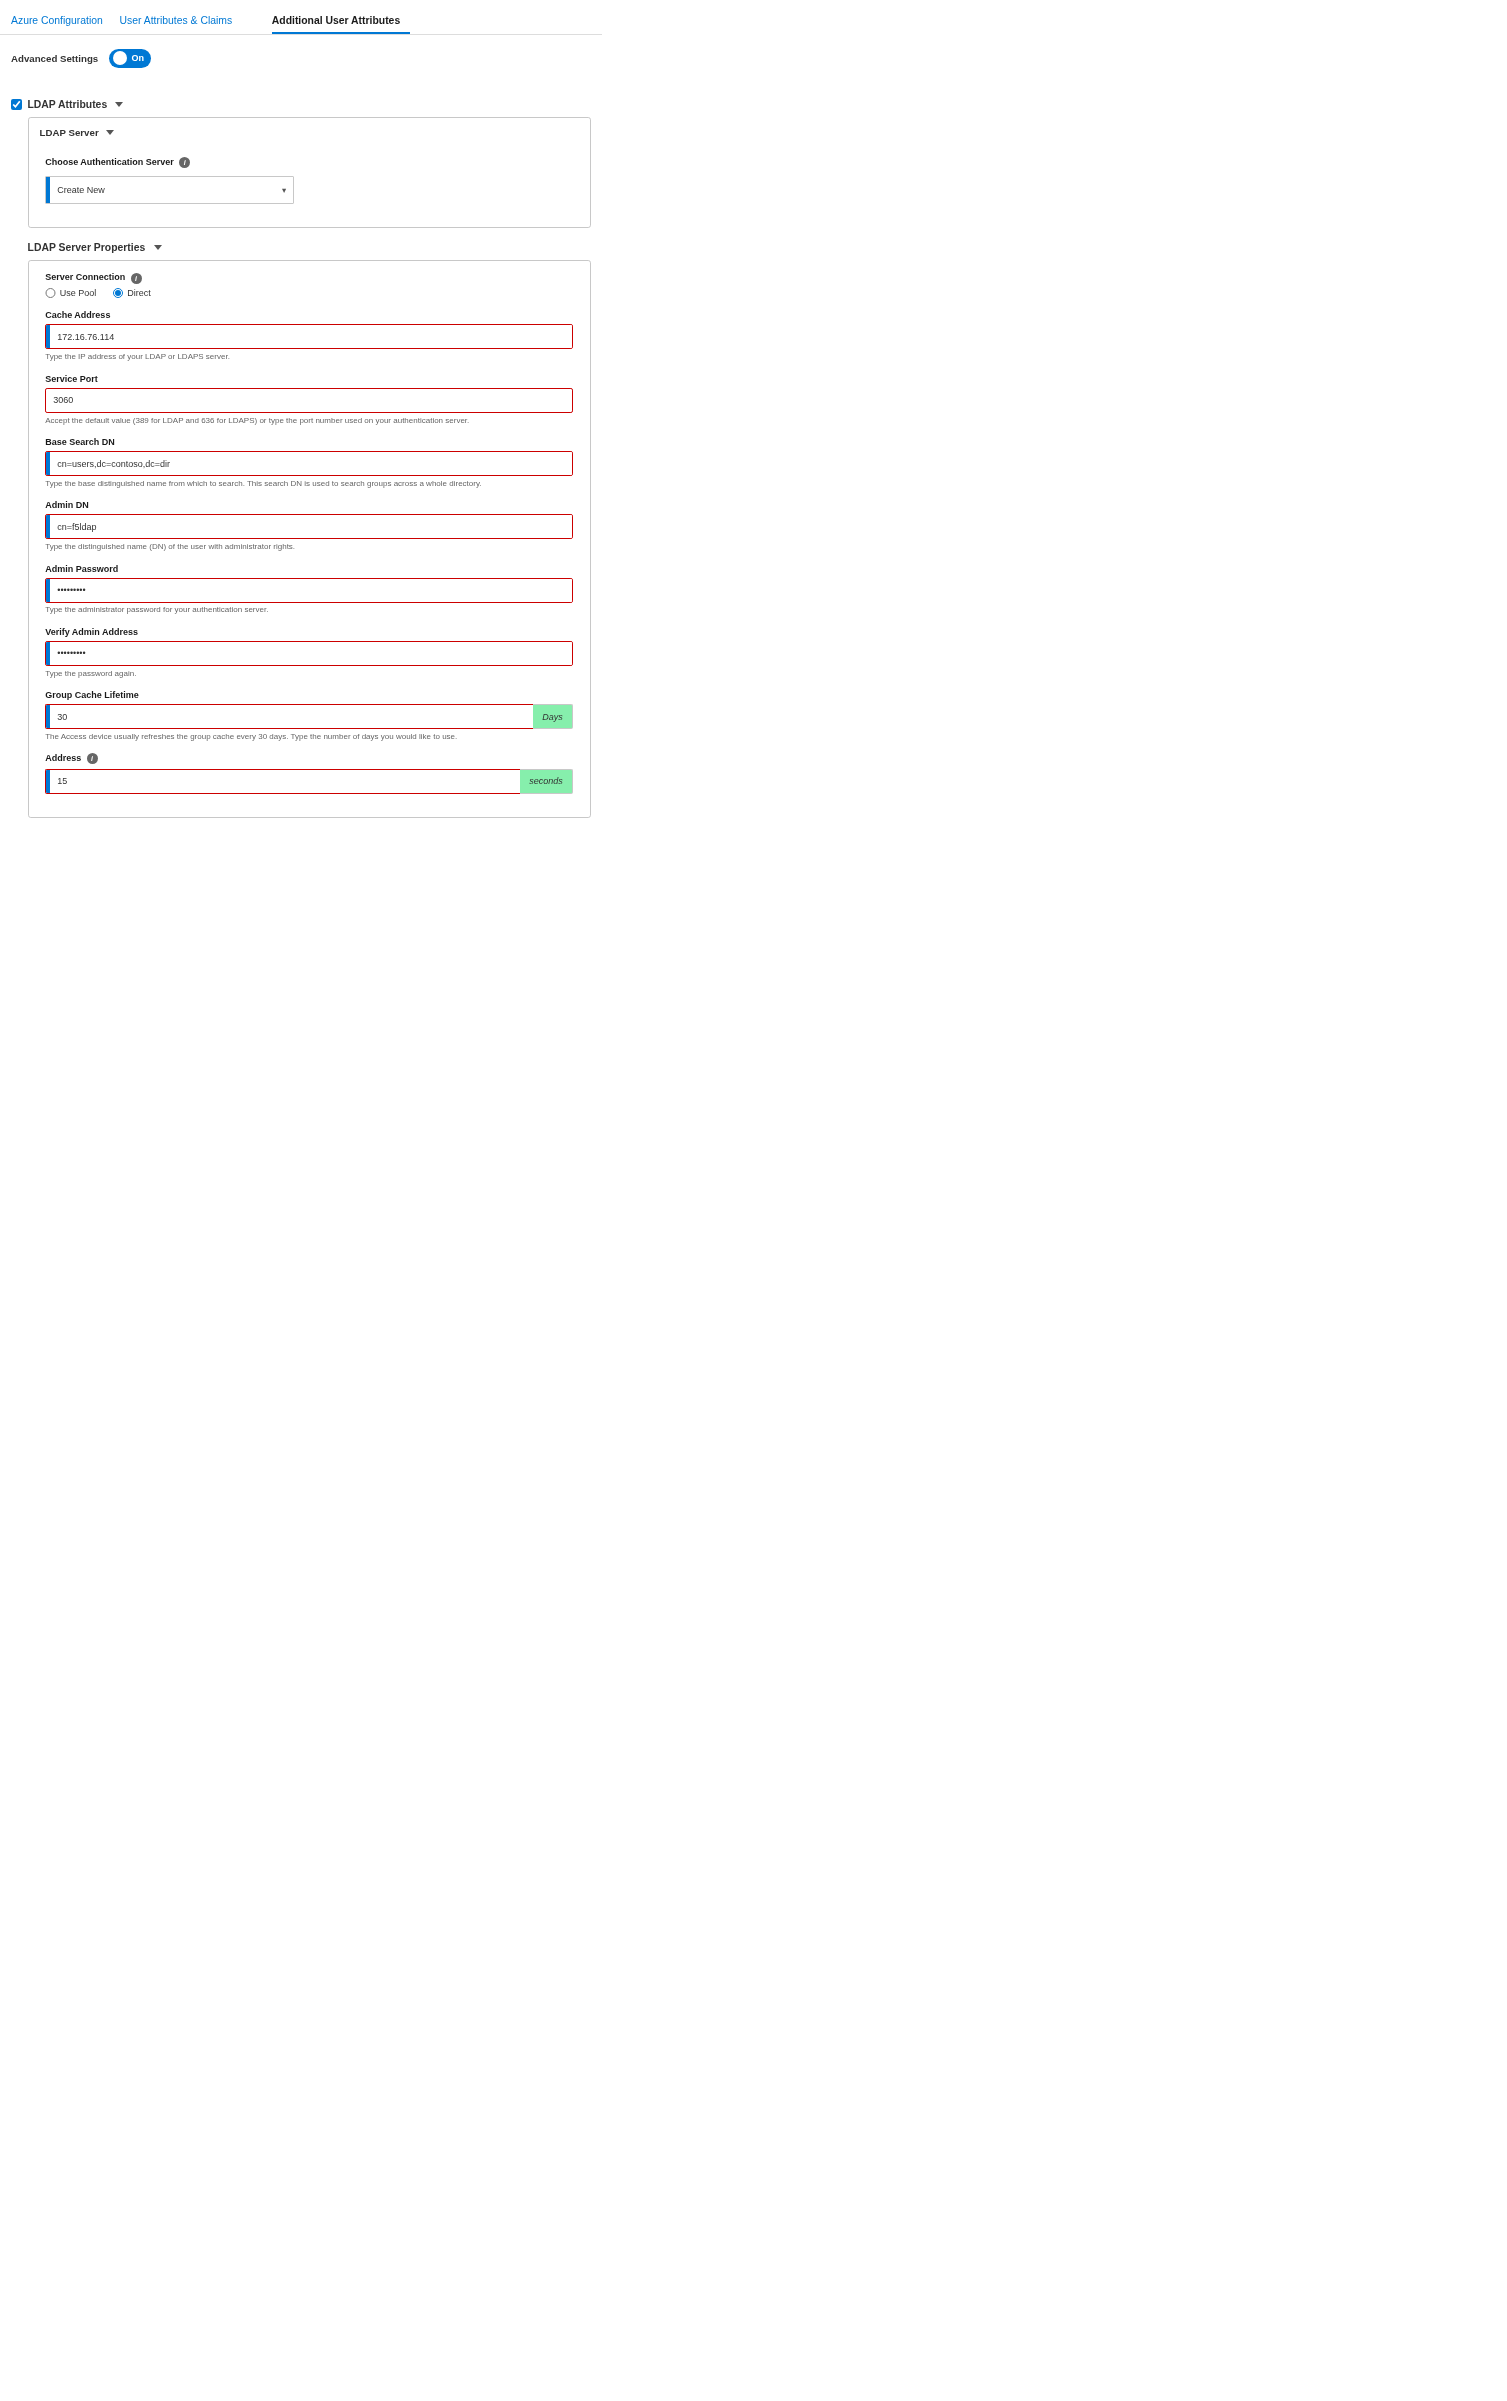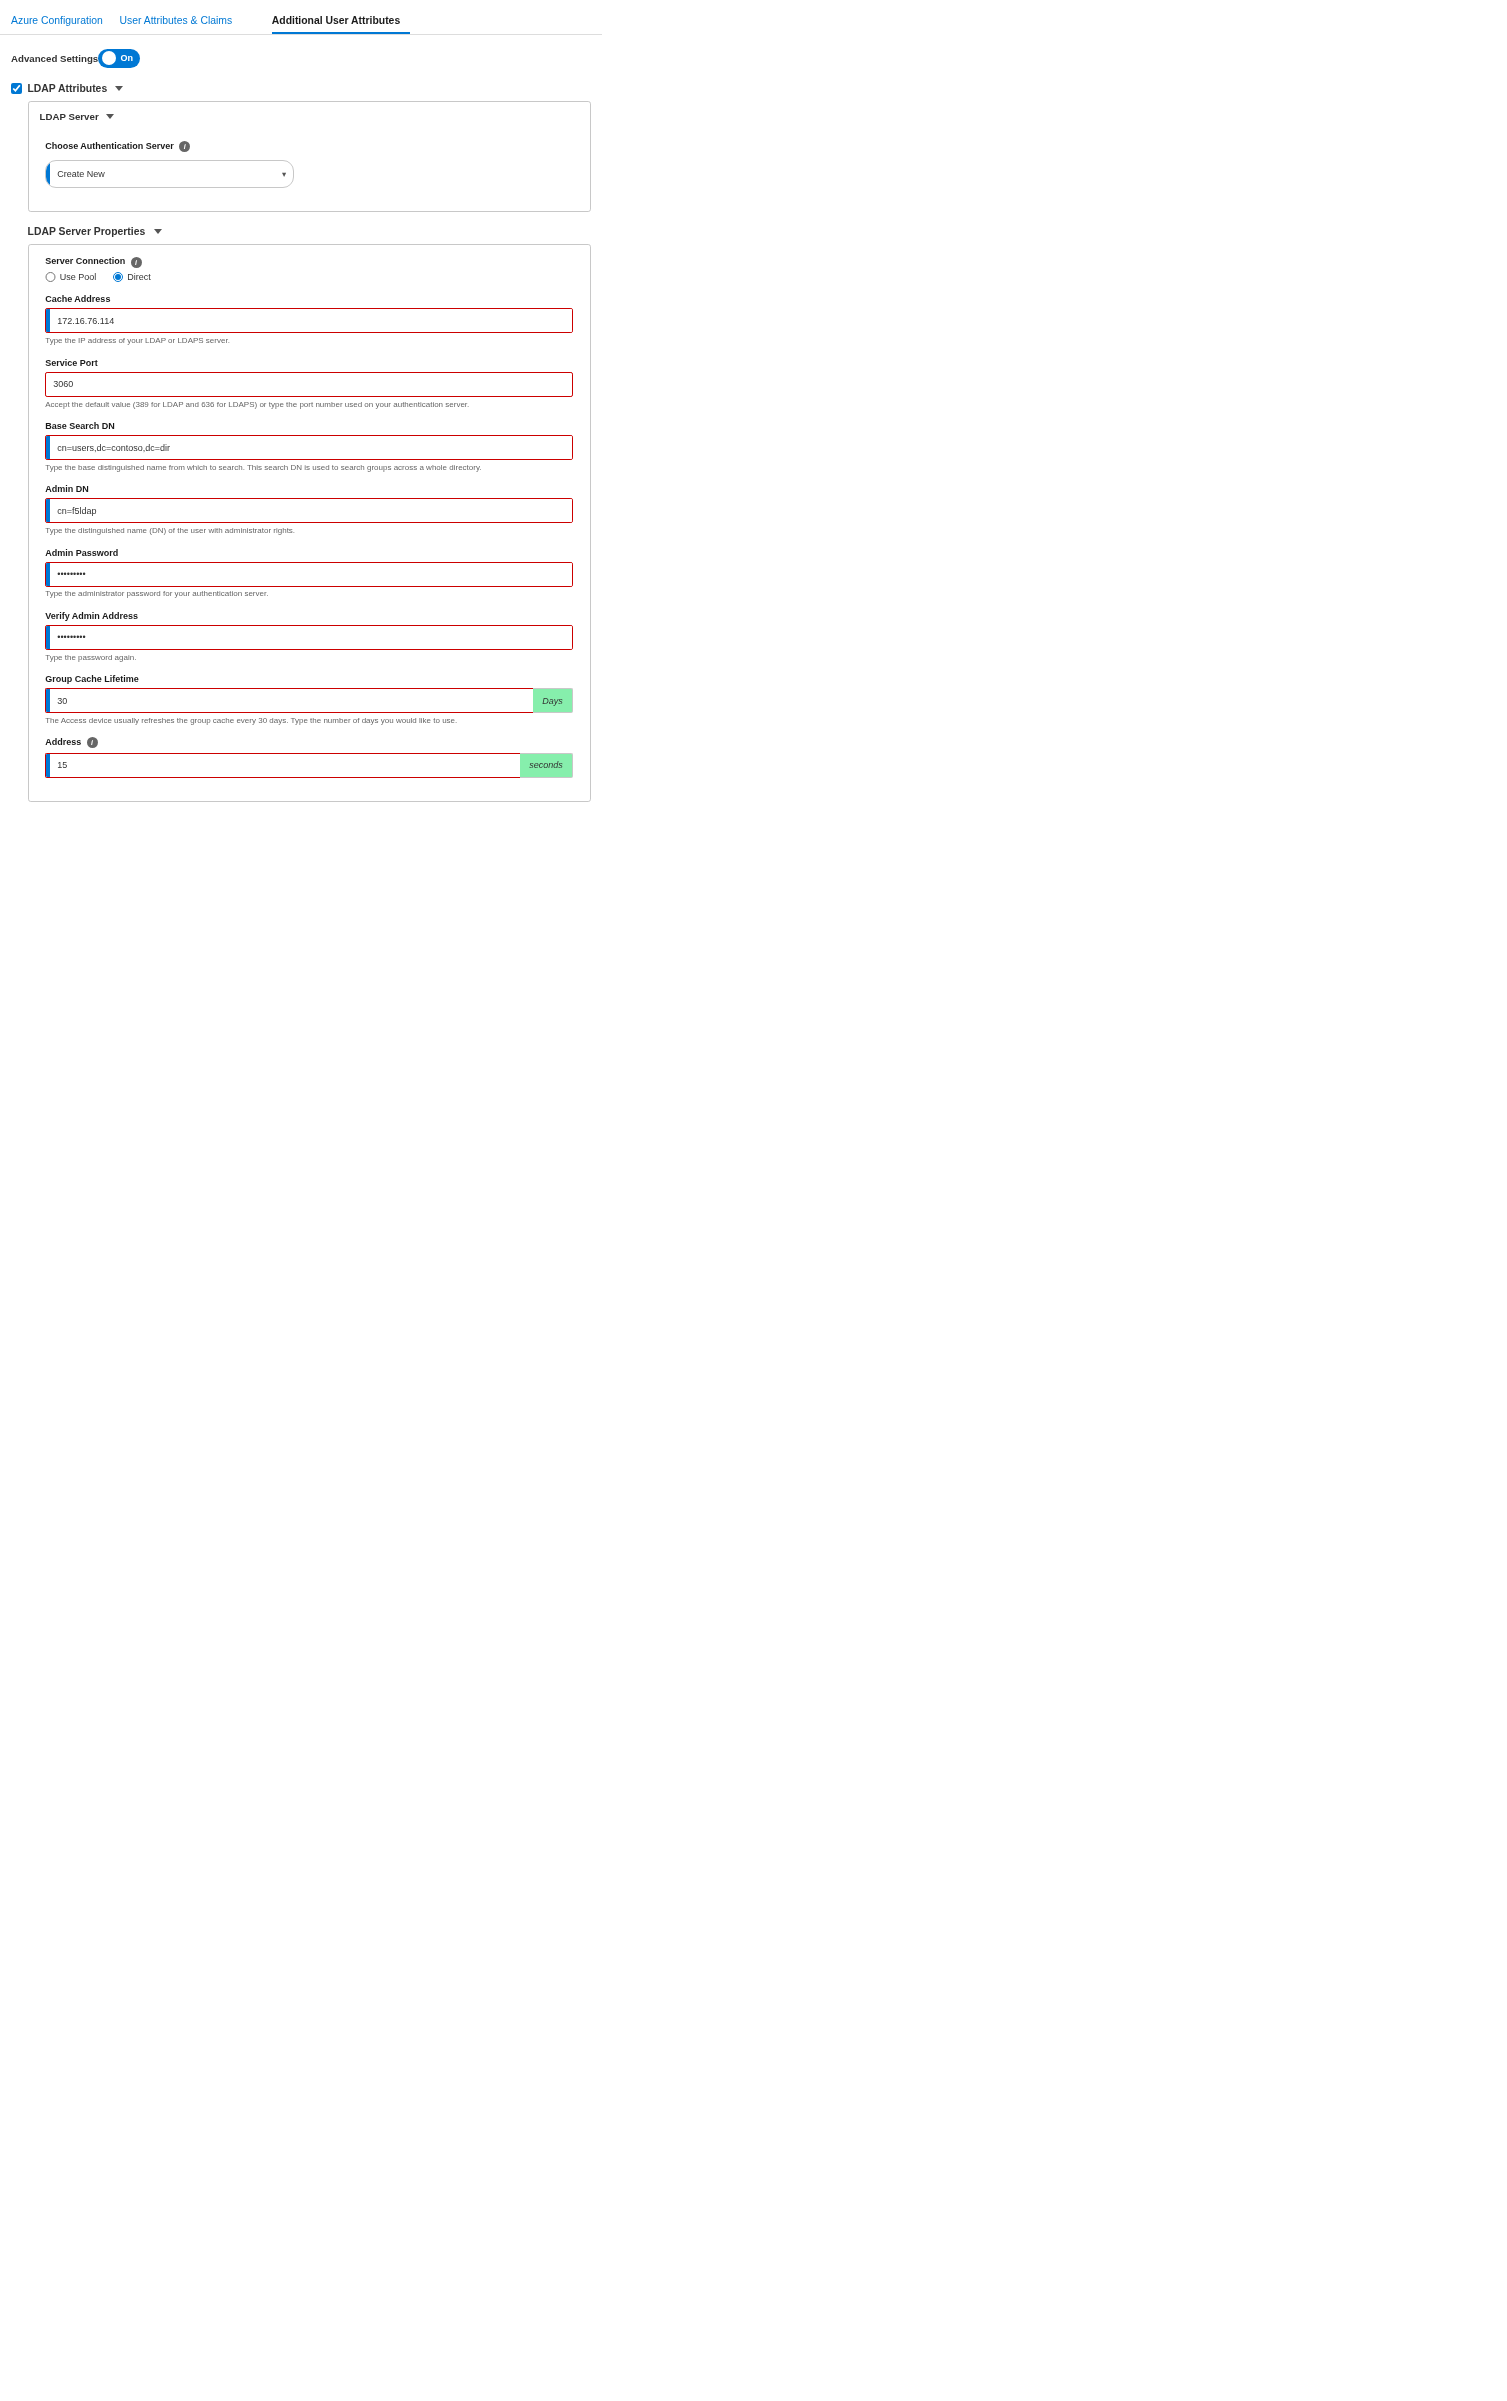--- a/index.html
+++ b/index.html
@@ -42,21 +42,22 @@
 
     
     .main-content {
       padding: 14px 11px;
     }
 
     
     .advanced-settings-row {
       display: flex;
       align-items: center;
-      margin-bottom: 15px;
+      margin-bottom: 31px;
+      gap: 11px;
     }
     .advanced-settings-label {
       font-size: 9.7px;
       font-weight: 600;
       color: #333;
     }
     .toggle-switch {
       display: flex;
       align-items: center;
       background: #0078d4;
@@ -174,21 +175,21 @@
       color: #333;
       outline: none;
       height: 100%;
     }
 
     
     .select-with-indicator {
       display: flex;
       align-items: stretch;
       border: 0.7px solid #c8c8c8;
-      border-radius: 11px;
+      border-radius: 1px;
       overflow: hidden;
       height: 28px;
       width: 249px;
       margin-top: 8px;
     }
     .select-with-indicator .indicator {
       width: 4.1px;
       background: #0078d4;
       flex-shrink: 0;
     }

